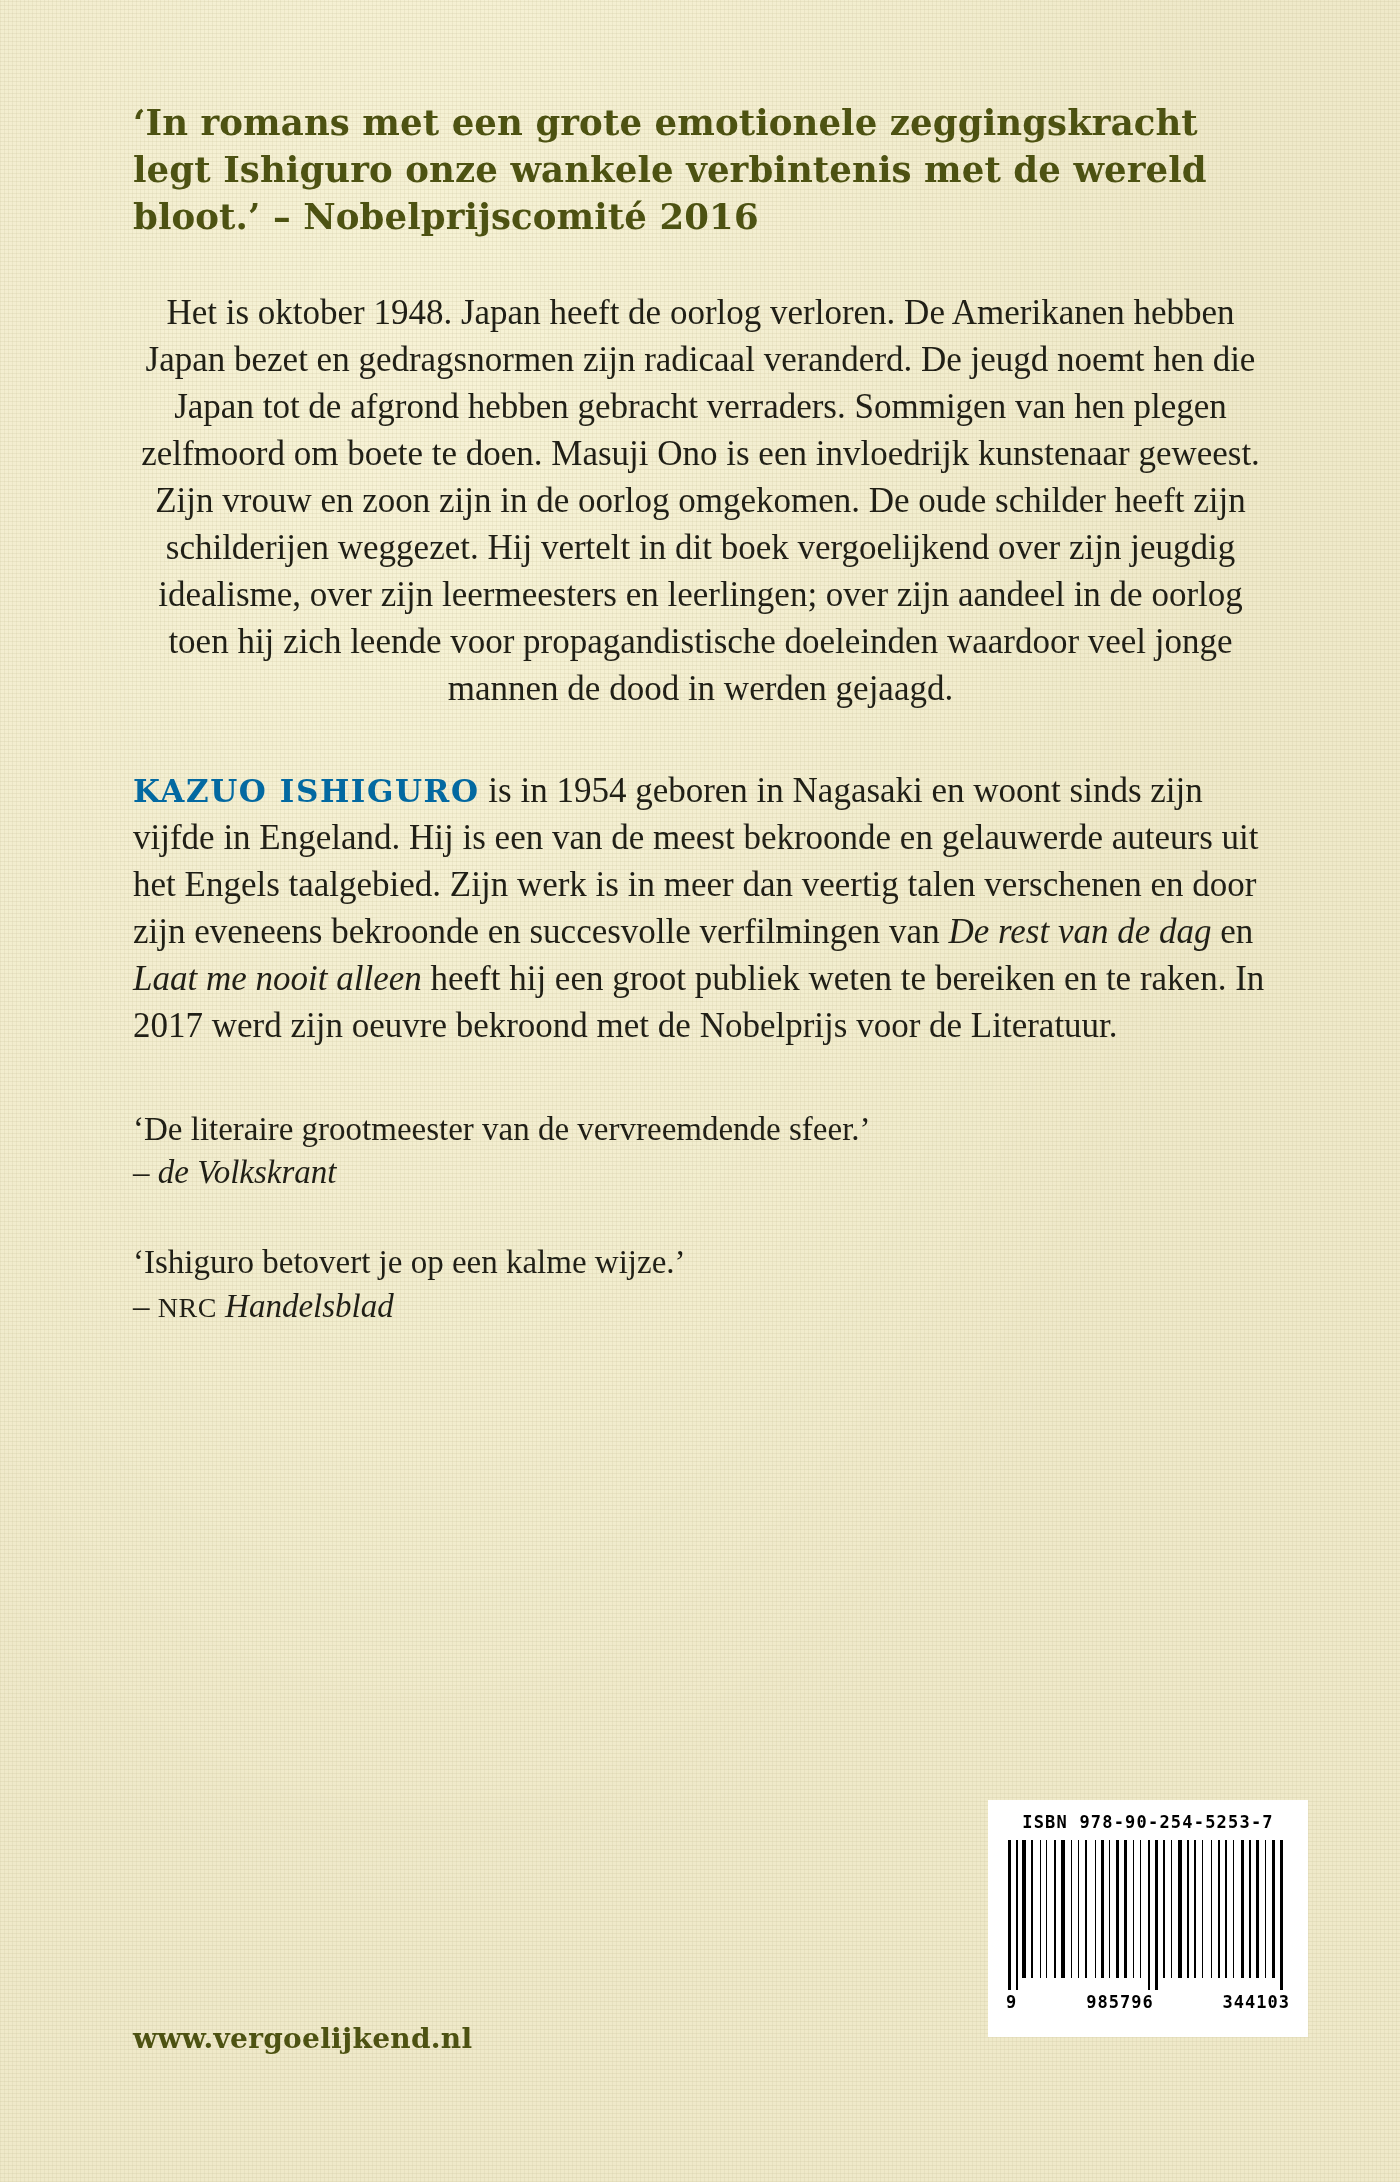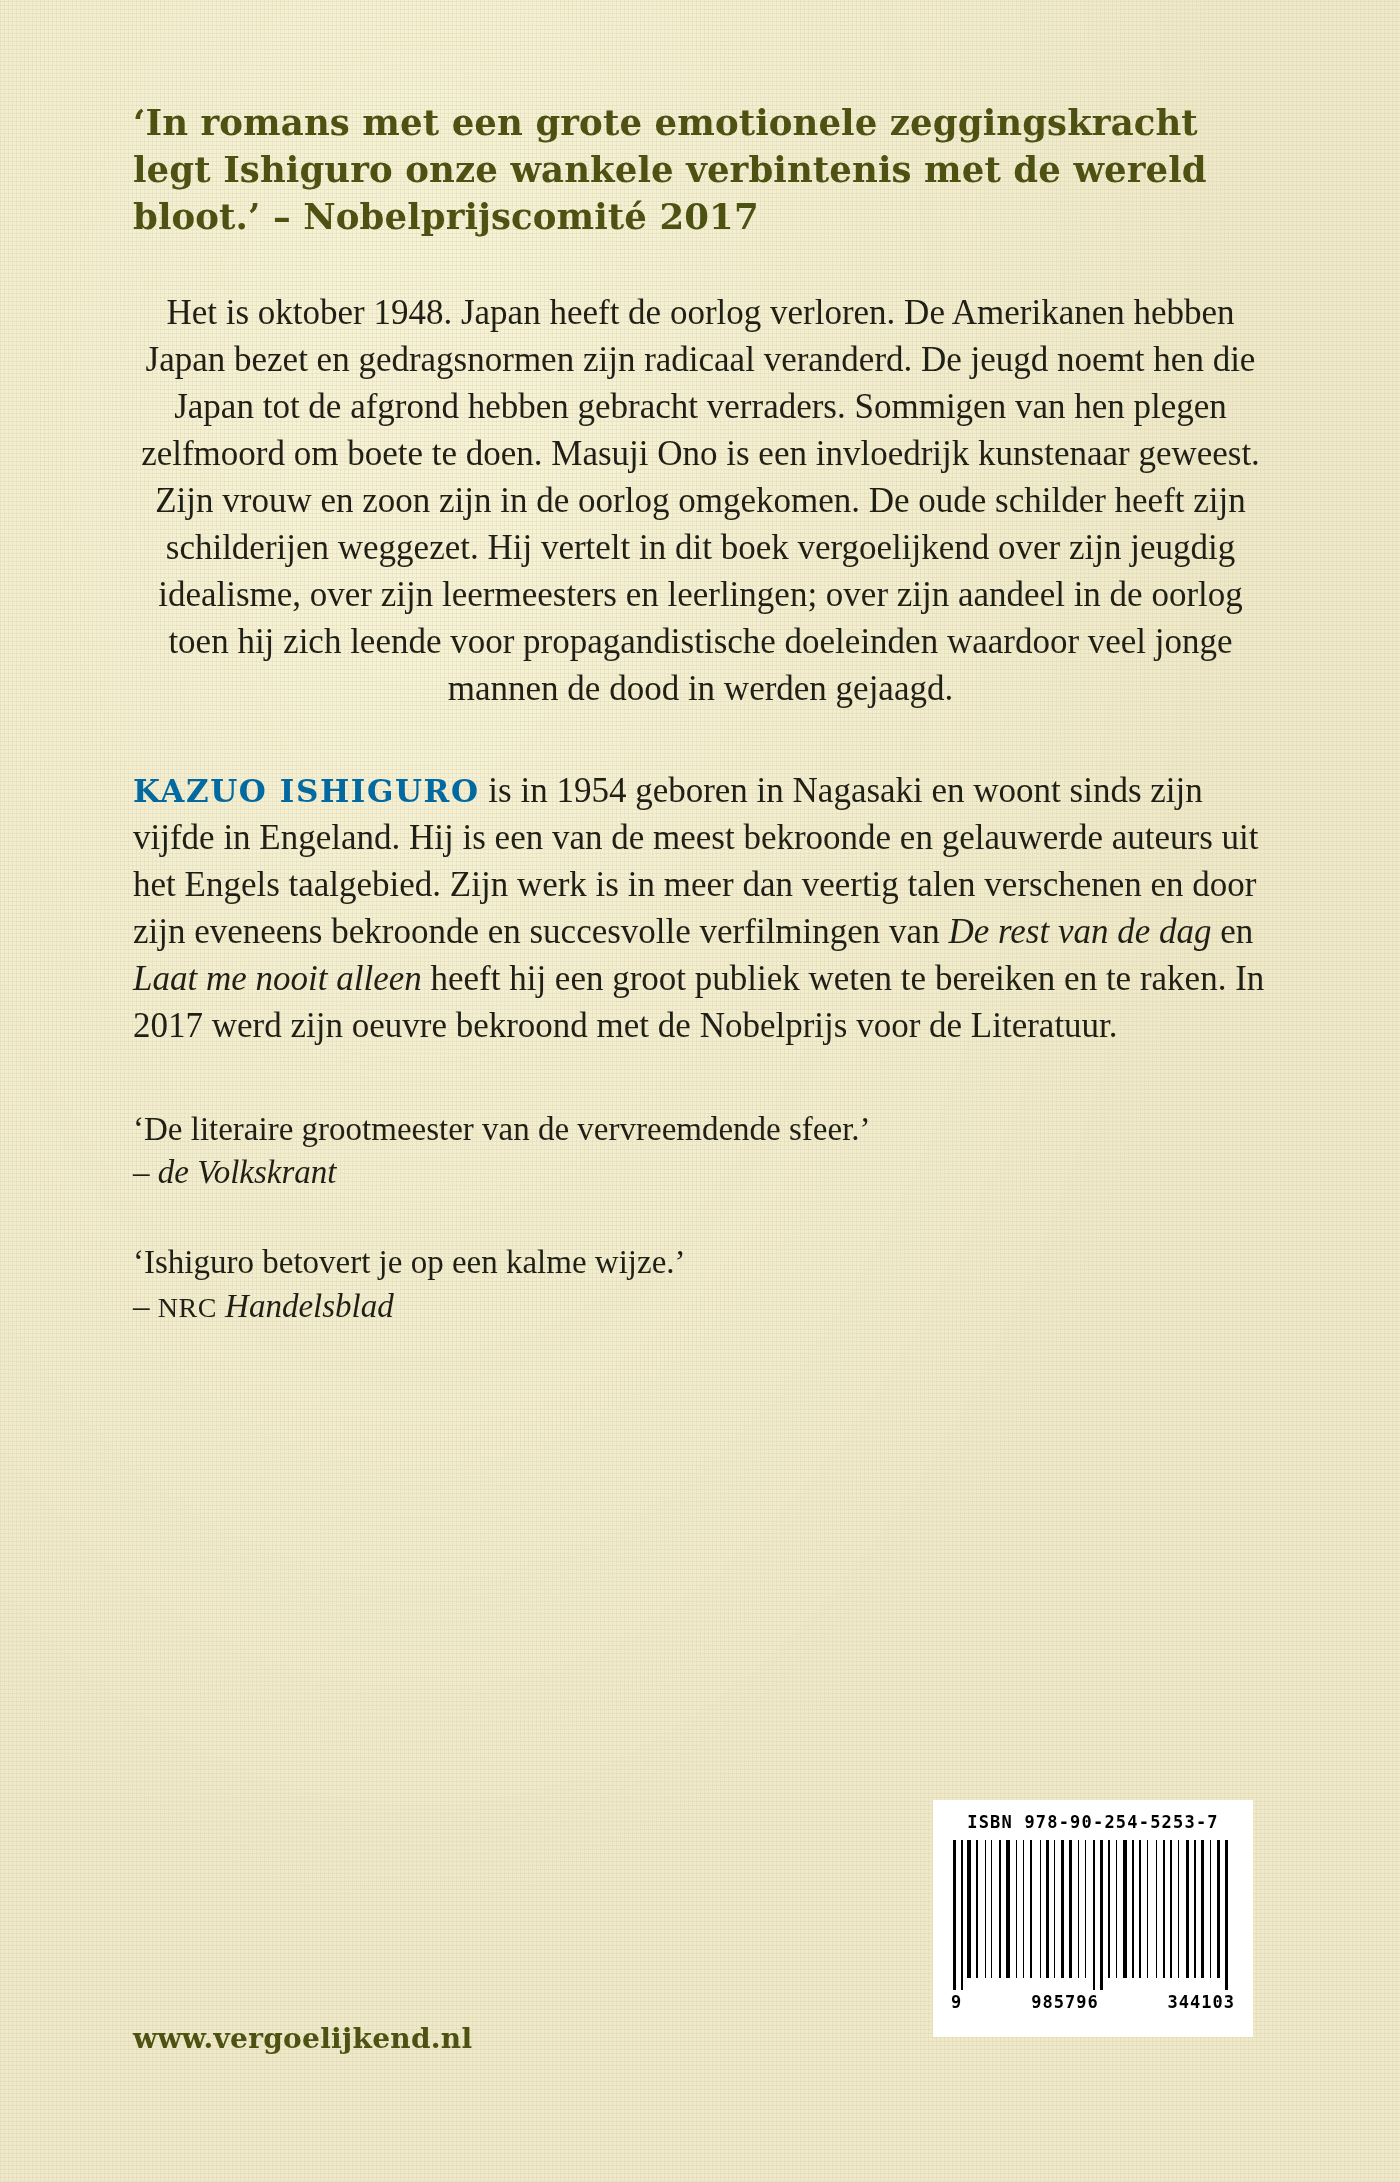--- a/index.html
+++ b/index.html
@@ -84,21 +84,21 @@
     top: 2022px;
     font-family: "DejaVu Serif", serif;
     font-weight: bold;
     font-size: 28px;
     color: #4d5212;
     letter-spacing: 0.3px;
   }
   
   .barcode-box {
     position: absolute;
-    left: 933px;
+    left: 988px;
     top: 1800px;
     width: 320px;
     height: 237px;
     background: #ffffff;
     padding: 0;
   }
   .isbn-text {
     font-family: "DejaVu Sans Mono", monospace;
     font-size: 17px;
     letter-spacing: 1.2px;
@@ -131,21 +131,21 @@
 </style>
 </head>
 <body>
 
 <div class="texture"></div>
 
 <div class="page">
 
   <div class="content">
 
-    <p class="pull-quote">‘In romans met een grote emotionele zeggingskracht legt Ishiguro onze wankele verbintenis met de wereld bloot.’ – Nobelprijscomité 2017</p>
+    <p class="pull-quote">‘In romans met een grote emotionele zeggingskracht legt Ishiguro onze wankele verbintenis met de wereld bloot.’ – Nobelprijscomité 2016</p>
 
     <p class="blurb">Het is oktober 1948. Japan heeft de oorlog verloren. De Amerikanen hebben Japan bezet en gedragsnormen zijn radicaal veranderd. De jeugd noemt hen die Japan tot de afgrond hebben gebracht verraders. Sommigen van hen plegen zelfmoord om boete te doen. Masuji Ono is een invloedrijk kunstenaar geweest. Zijn vrouw en zoon zijn in de oorlog omgekomen. De oude schilder heeft zijn schilderijen weggezet. Hij vertelt in dit boek vergoelijkend over zijn jeugdig idealisme, over zijn leermeesters en leerlingen; over zijn aandeel in de oorlog toen hij zich leende voor propagandistische doeleinden waardoor veel jonge mannen de dood in werden gejaagd.</p>
 
     <p class="bio"><span class="author-name">KAZUO ISHIGURO</span><span> is in 1954 geboren in Nagasaki en woont sinds zijn vijfde in Engeland. Hij is een van de meest bekroonde en gelauwerde auteurs uit het Engels taalgebied. Zijn werk is in meer dan veertig talen verschenen en door zijn eveneens bekroonde en succesvolle verfilmingen van </span><span class="it">De rest van de dag</span><span> en </span><span class="it">Laat me nooit alleen</span><span> heeft hij een groot publiek weten te bereiken en te raken. In 2017 werd zijn oeuvre bekroond met de Nobelprijs voor de Literatuur.</span></p>
 
     <p class="praise">
       <span>‘De literaire grootmeester van de vervreemdende sfeer.’</span><br>
       <span>– </span><span class="src">de Volkskrant</span>
     </p>
 

